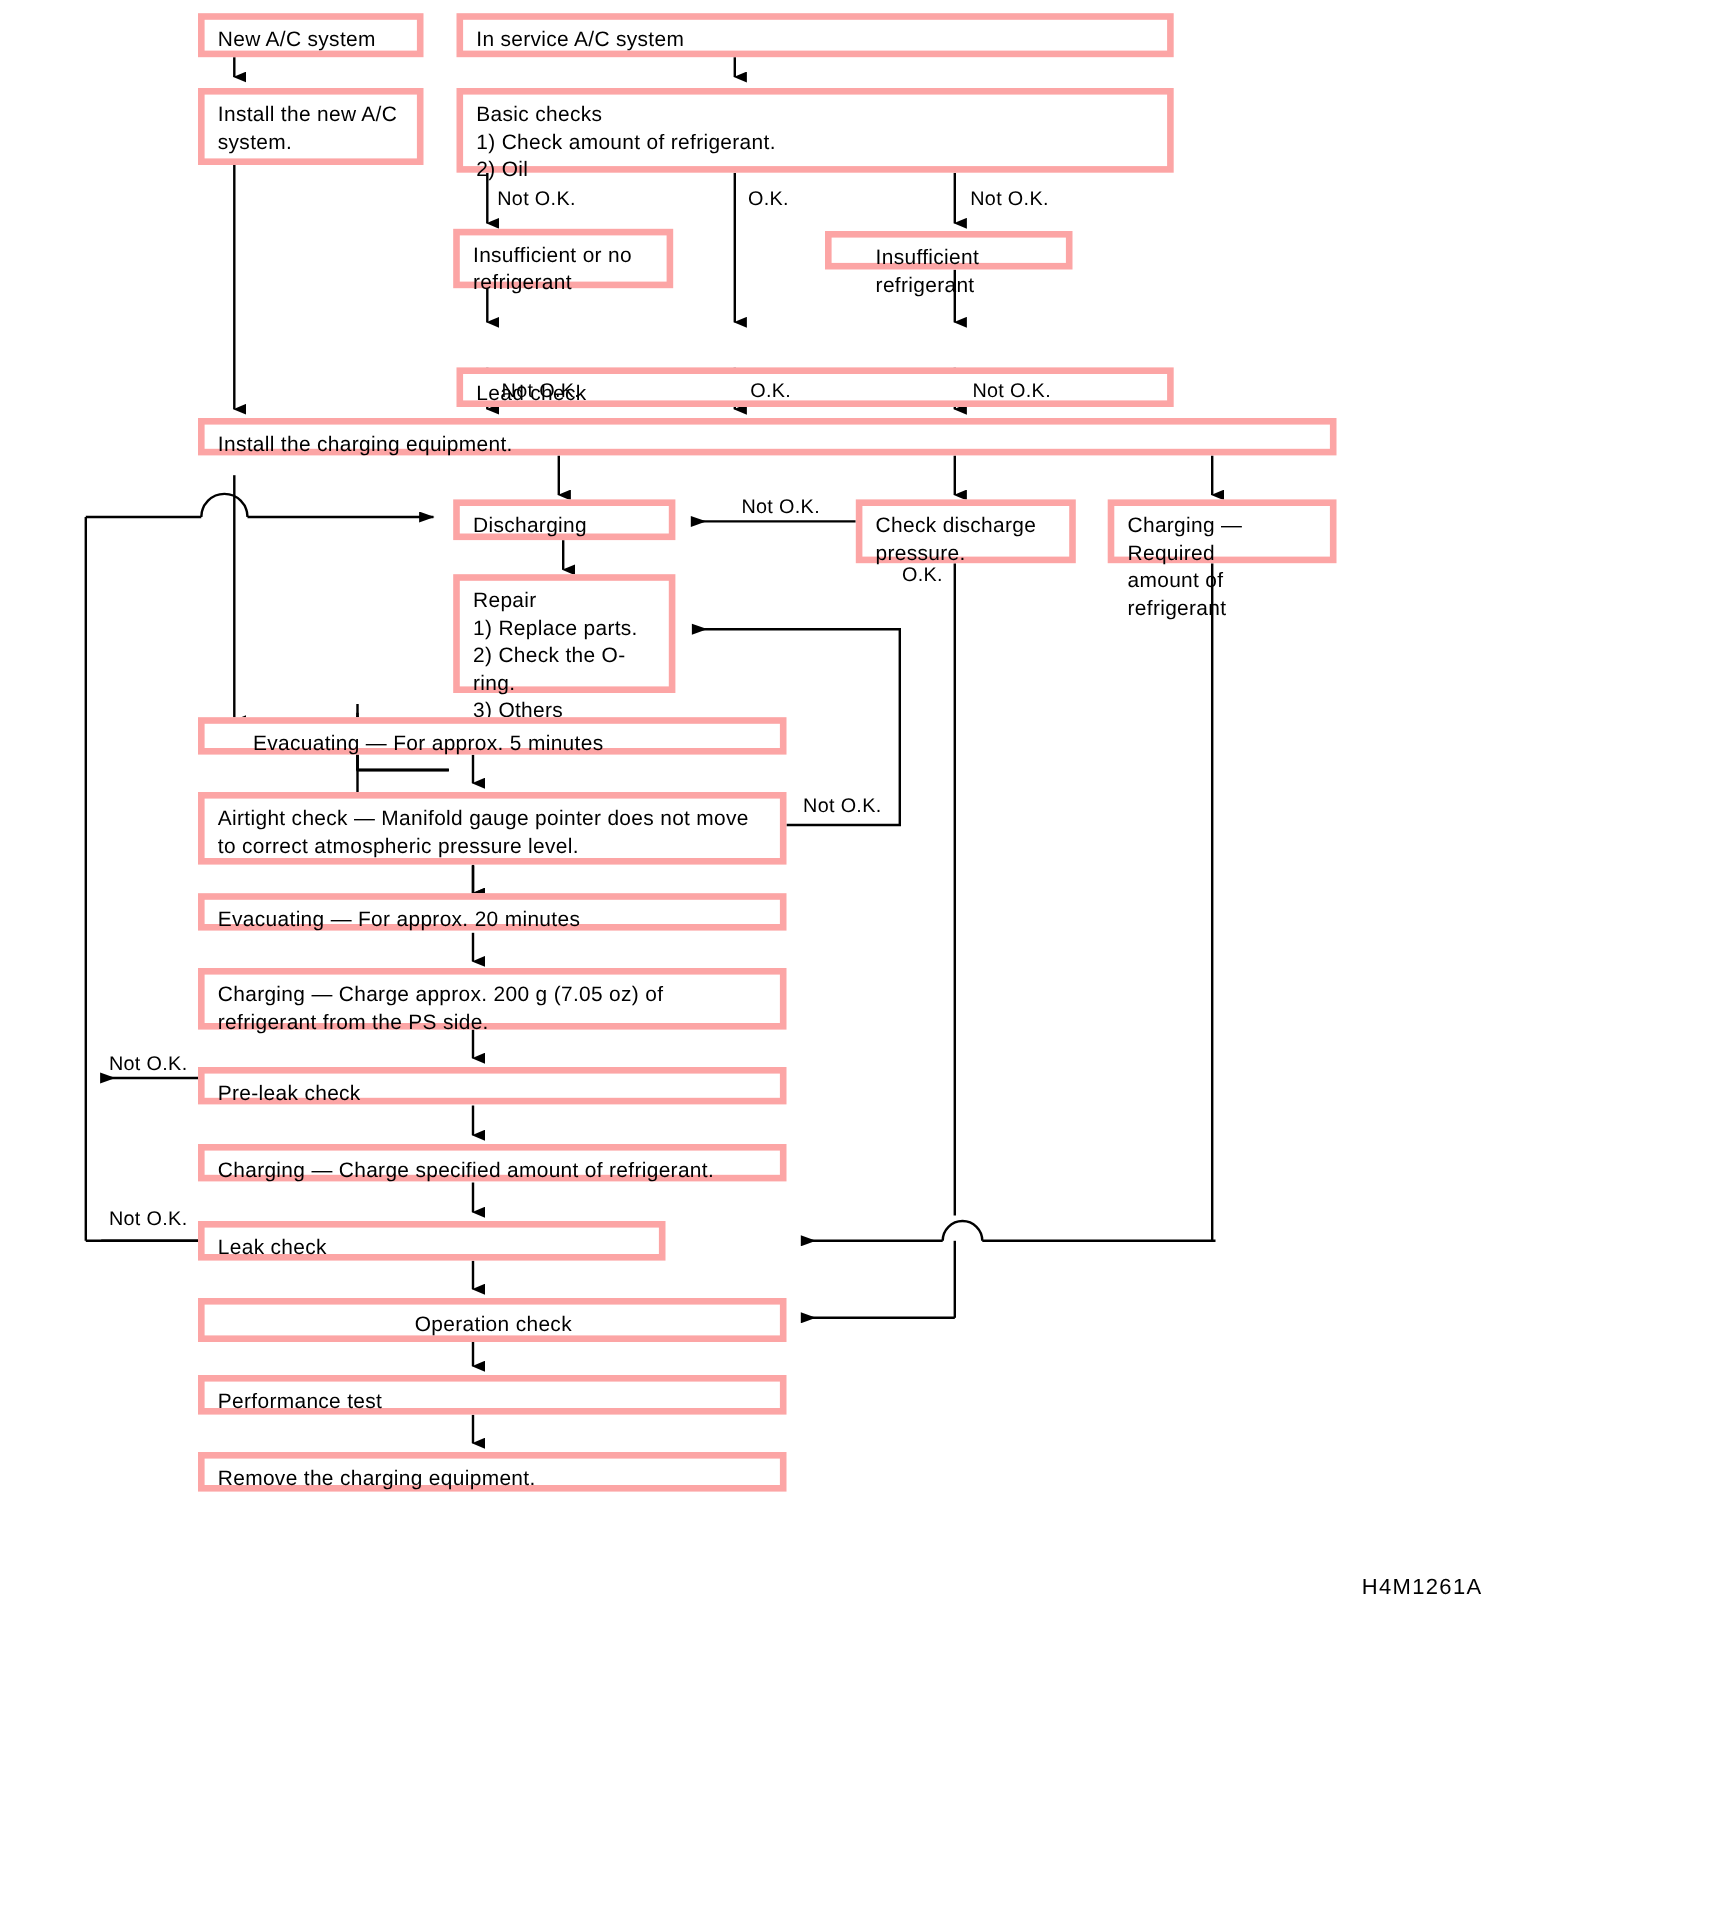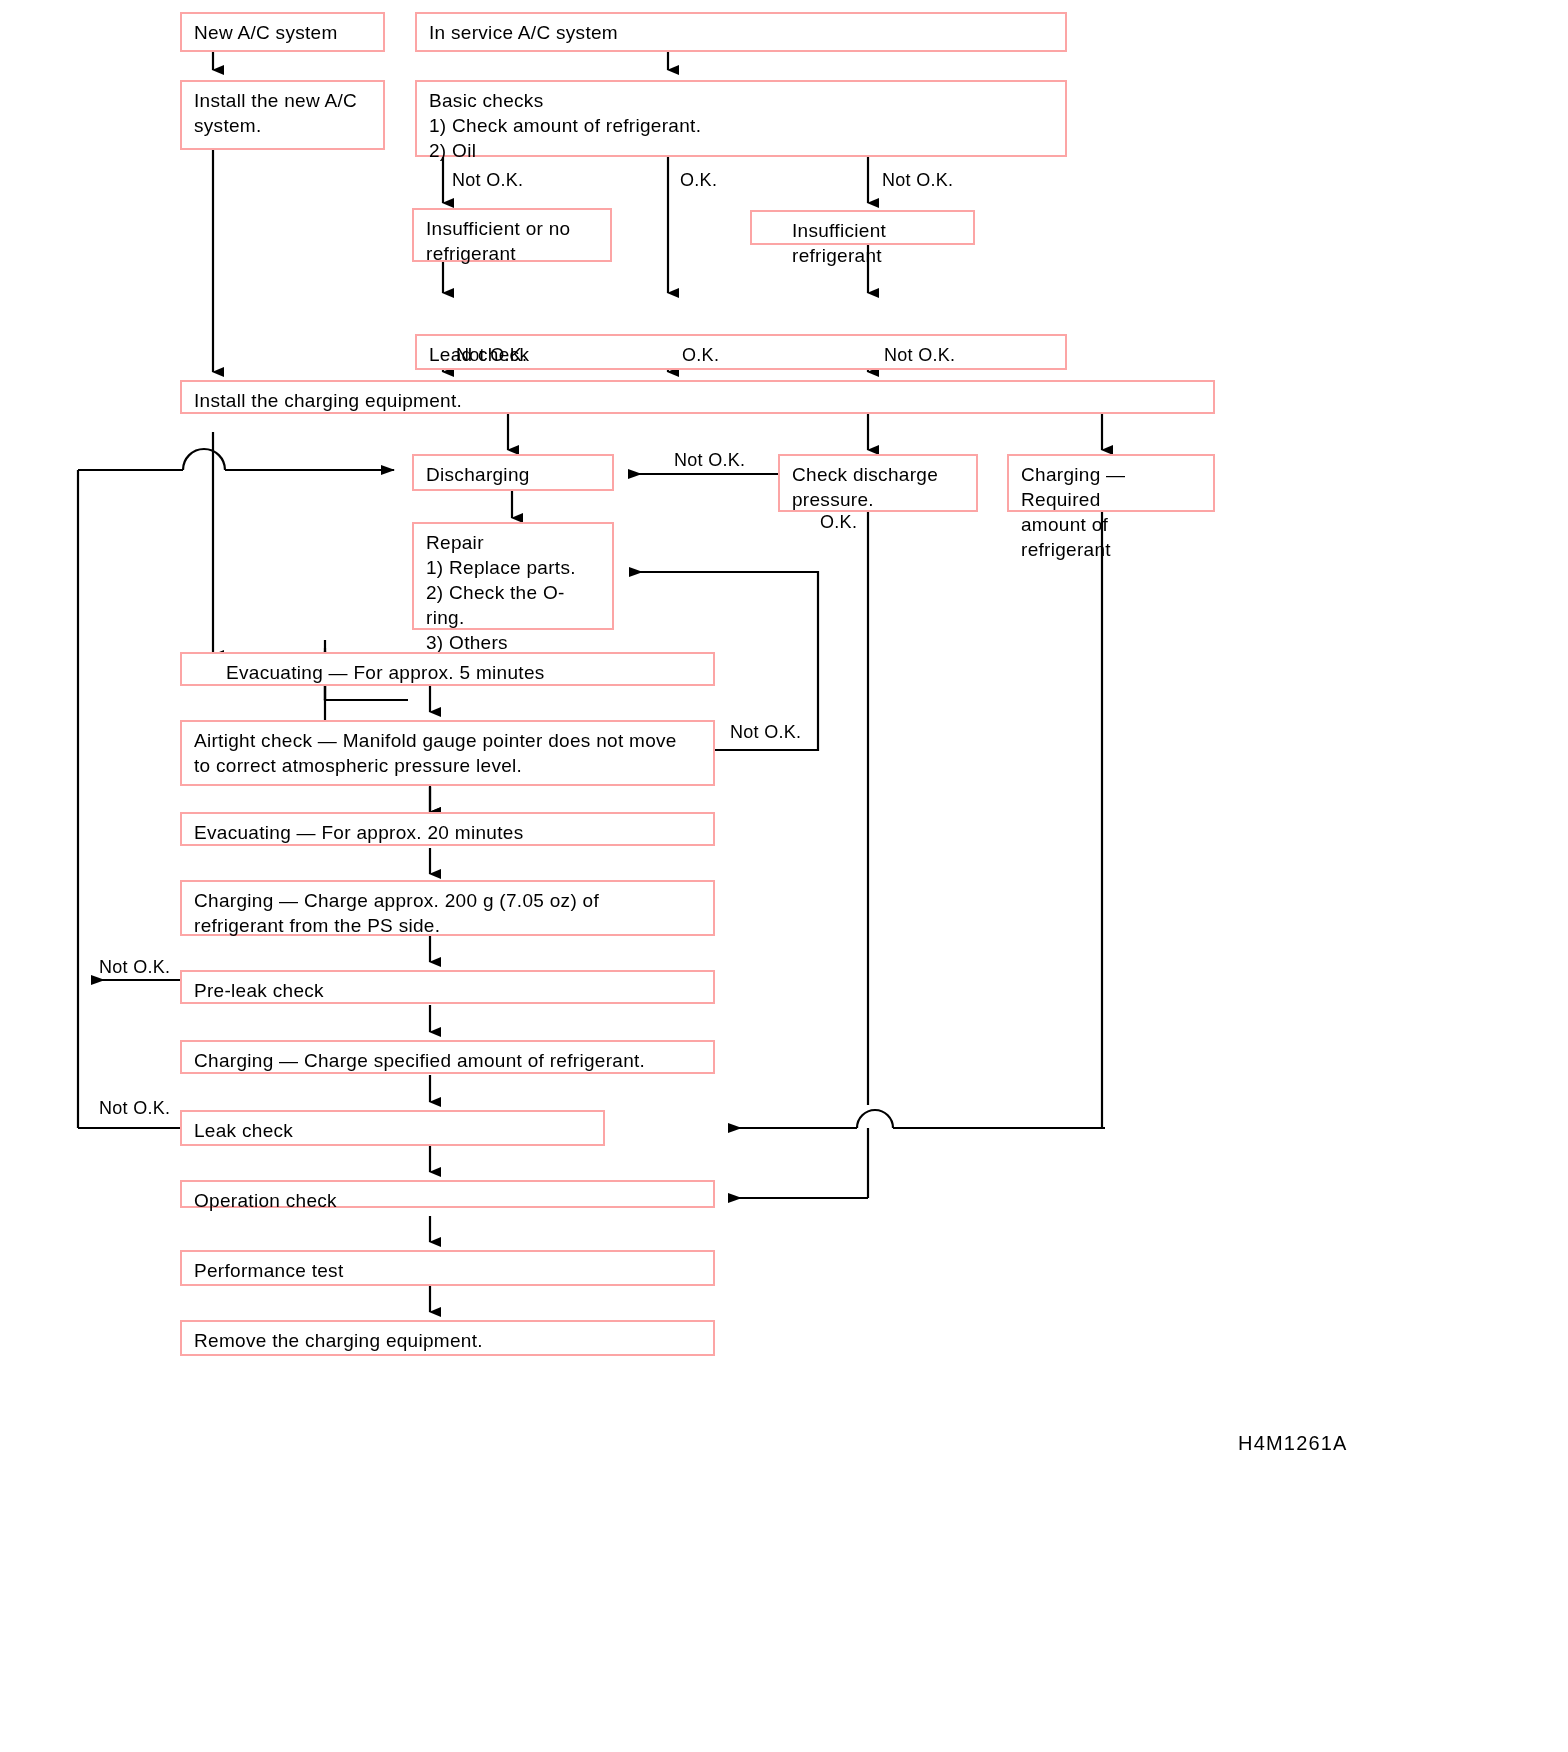--- a/index.html
+++ b/index.html
@@ -21,21 +21,21 @@
   svg#wires {
     position: absolute;
     left: 0; top: 0;
     width: 1568px;
     height: 1752px;
     pointer-events: none;
   }
   .node {
     position: absolute;
     box-sizing: border-box;
-    border: 2px solid #fca5a5;
+    border: 6px solid #fca5a5;
     background: #ffffff;
     font-size: 19px;
     line-height: 25px;
     padding: 6px 10px 6px 12px;
     white-space: pre-line;
     letter-spacing: 0.3px;
   }
   .edge-label {
     position: absolute;
     font-size: 18px;
@@ -187,21 +187,21 @@
 
   <div class="node" style="left:180px; top:880px; width:535px; height:56px;">Charging — Charge approx. 200 g (7.05 oz) of
 refrigerant from the PS side.</div>
 
   <div class="node" style="left:180px; top:970px; width:535px; height:34px;">Pre-leak check</div>
 
   <div class="node" style="left:180px; top:1040px; width:535px; height:34px;">Charging — Charge specified amount of refrigerant.</div>
 
   <div class="node" style="left:180px; top:1110px; width:425px; height:36px;">Leak check</div>
 
-  <div class="node" style="left:180px; top:1180px; width:535px; height:28px;">Operation check</div>
+  <div class="node" style="left:180px; top:1180px; width:535px; height:40px;text-align:center;">Operation check</div>
 
   <div class="node" style="left:180px; top:1250px; width:535px; height:36px;">Performance test</div>
 
   <div class="node" style="left:180px; top:1320px; width:535px; height:36px;">Remove the charging equipment.</div>
 
   <div class="edge-label" style="left:452px; top:170px;">Not O.K.</div>
 
   <div class="edge-label" style="left:680px; top:170px;">O.K.</div>
 
   <div class="edge-label" style="left:882px; top:170px;">Not O.K.</div>

